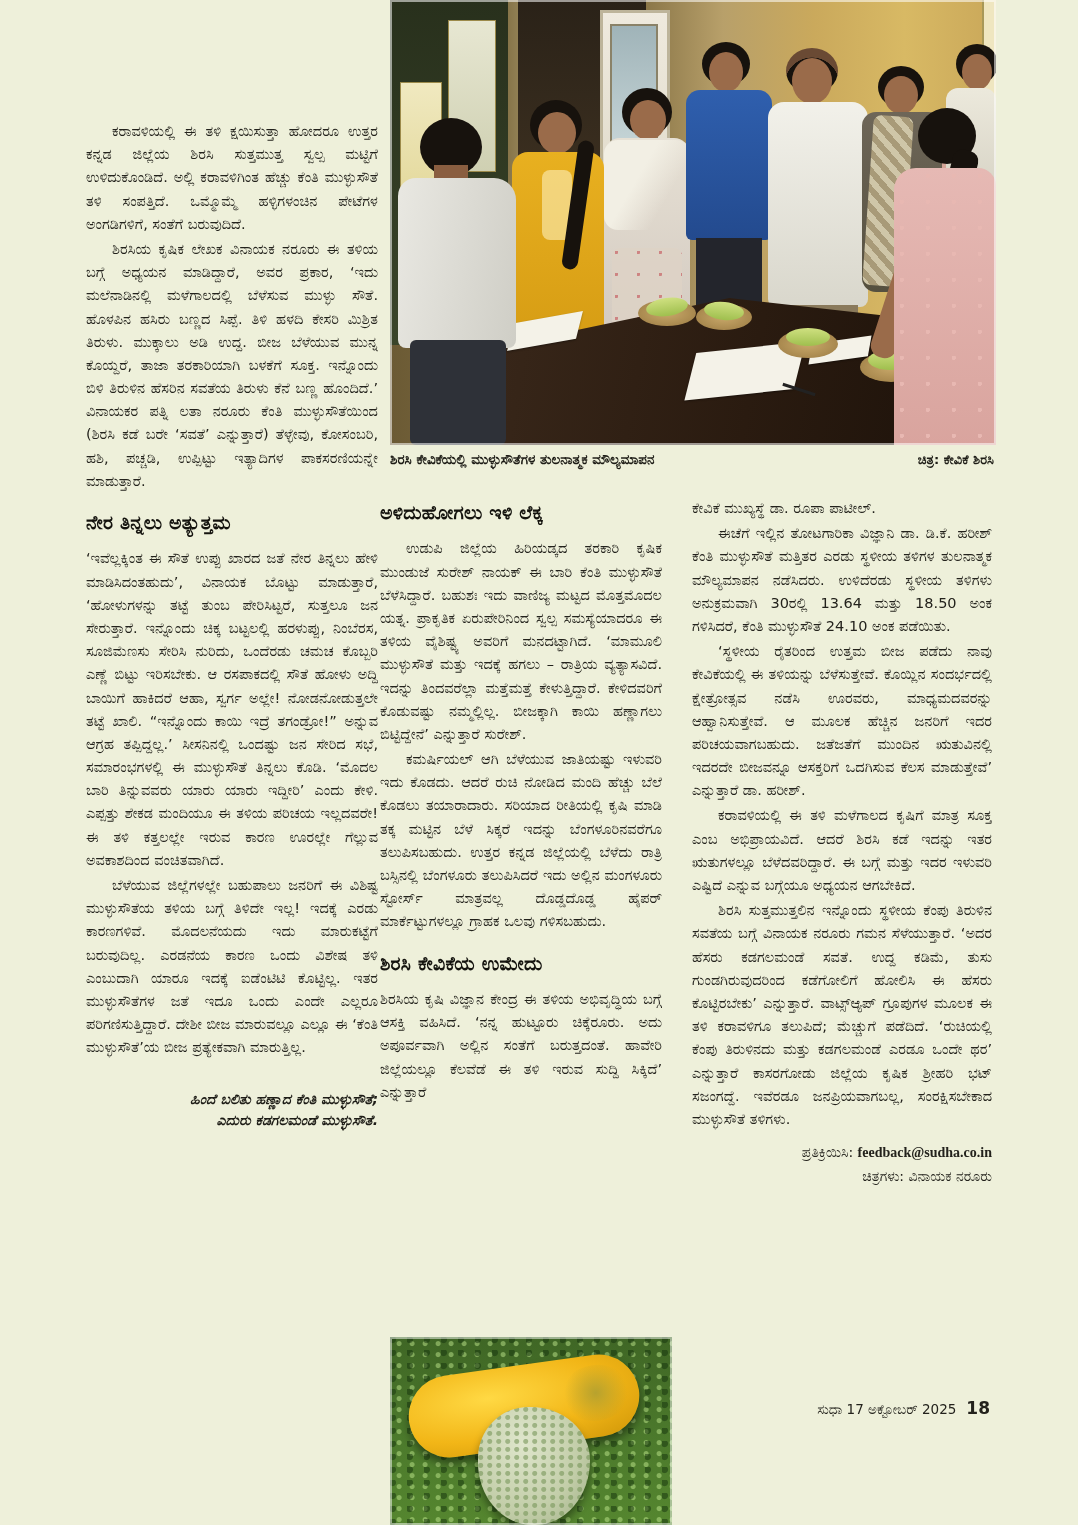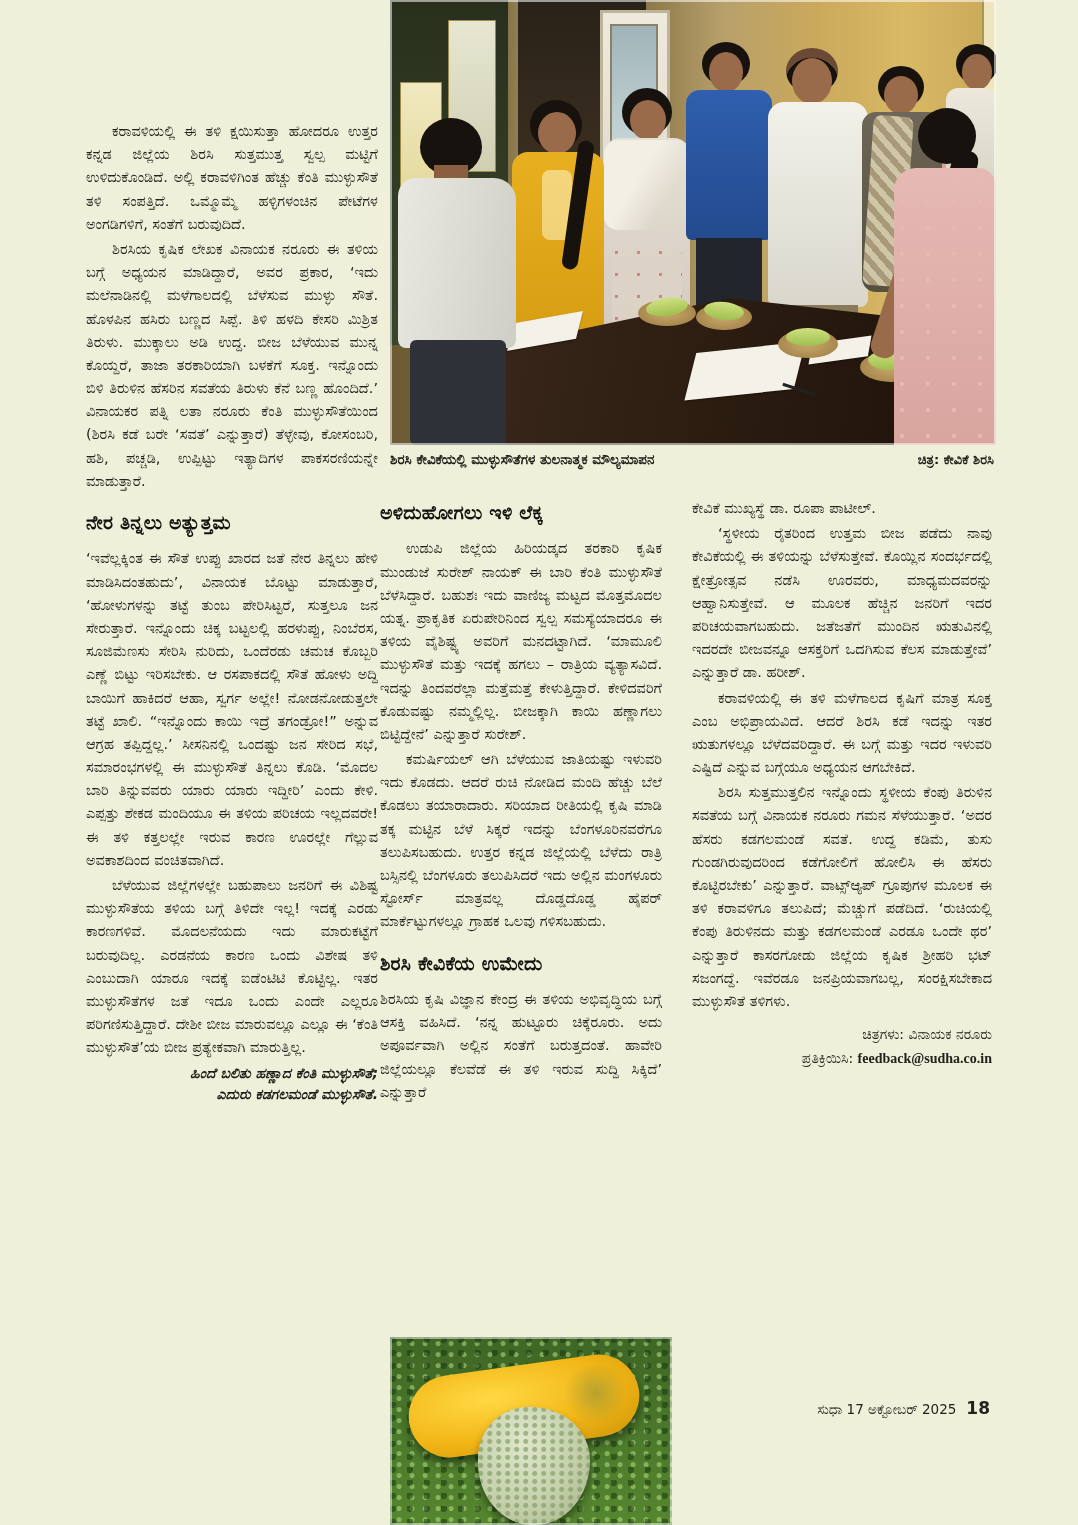--- a/index.html
+++ b/index.html
@@ -14,21 +14,21 @@
   .col p{margin:0 0 2px 0;}
   .col p.indent{text-indent:1.8em;}
   .col-left{left:86px;top:120px;width:292px;height:1202px;}
   .col-mid{left:380px;top:497px;width:282px;height:838px;}
   .col-right{left:692px;top:497px;width:300px;height:862px;}
   h3.sec{
     font-size:19px;font-weight:bold;color:#14130e;margin:14px 0 10px 0;
     text-align:left;letter-spacing:.2px;
   }
   .note{
-    margin-top:3px;text-align:right;font-style:italic;font-weight:bold;
+    margin-top:29px;text-align:right;font-style:italic;font-weight:bold;
     font-size:14px;line-height:1.5;color:#1d1c16;
   }
   .credits{margin-top:10px;text-align:right;font-size:14px;line-height:1.7;}
   .credits .email{font-family:"Liberation Serif","DejaVu Serif",serif;font-weight:bold;}
   .footer{
     position:absolute;right:88px;top:1398px;font-size:13.5px;color:#23221c;
     display:flex;align-items:baseline;gap:10px;
   }
   .footer .pageno{font-weight:bold;font-size:17px;}
   
@@ -244,29 +244,30 @@
   <div class="col col-mid">
     <h3 class="sec" style="margin-top:0">ಅಳಿದುಹೋಗಲು ಇಳಿ ಲೆಕ್ಕ</h3>
     <p class="indent">ಉಡುಪಿ ಜಿಲ್ಲೆಯ ಹಿರಿಯಡ್ಕದ ತರಕಾರಿ ಕೃಷಿಕ ಮುಂಡುಜೆ ಸುರೇಶ್ ನಾಯಕ್ ಈ ಬಾರಿ ಕೆಂತಿ ಮುಳ್ಳುಸೌತೆ ಬೆಳೆಸಿದ್ದಾರೆ. ಬಹುಶಃ ಇದು ವಾಣಿಜ್ಯ ಮಟ್ಟದ ಮೊತ್ತಮೊದಲ ಯತ್ನ. ಪ್ರಾಕೃತಿಕ ಏರುಪೇರಿನಿಂದ ಸ್ವಲ್ಪ ಸಮಸ್ಯೆಯಾದರೂ ಈ ತಳಿಯ ವೈಶಿಷ್ಟ್ಯ ಅವರಿಗೆ ಮನದಟ್ಟಾಗಿದೆ. ‘ಮಾಮೂಲಿ ಮುಳ್ಳುಸೌತೆ ಮತ್ತು ಇದಕ್ಕೆ ಹಗಲು – ರಾತ್ರಿಯ ವ್ಯತ್ಯಾಸವಿದೆ. ಇದನ್ನು ತಿಂದವರೆಲ್ಲಾ ಮತ್ತೆಮತ್ತೆ ಕೇಳುತ್ತಿದ್ದಾರೆ. ಕೇಳಿದವರಿಗೆ ಕೊಡುವಷ್ಟು ನಮ್ಮಲ್ಲಿಲ್ಲ. ಬೀಜಕ್ಕಾಗಿ ಕಾಯಿ ಹಣ್ಣಾಗಲು ಬಿಟ್ಟಿದ್ದೇನೆ’ ಎನ್ನುತ್ತಾರೆ ಸುರೇಶ್.</p>
     <p class="indent">ಕಮರ್ಷಿಯಲ್ ಆಗಿ ಬೆಳೆಯುವ ಜಾತಿಯಷ್ಟು ಇಳುವರಿ ಇದು ಕೊಡದು. ಆದರೆ ರುಚಿ ನೋಡಿದ ಮಂದಿ ಹೆಚ್ಚು ಬೆಲೆ ಕೊಡಲು ತಯಾರಾದಾರು. ಸರಿಯಾದ ರೀತಿಯಲ್ಲಿ ಕೃಷಿ ಮಾಡಿ ತಕ್ಕ ಮಟ್ಟಿನ ಬೆಳೆ ಸಿಕ್ಕರೆ ಇದನ್ನು ಬೆಂಗಳೂರಿನವರೆಗೂ ತಲುಪಿಸಬಹುದು. ಉತ್ತರ ಕನ್ನಡ ಜಿಲ್ಲೆಯಲ್ಲಿ ಬೆಳೆದು ರಾತ್ರಿ ಬಸ್ಸಿನಲ್ಲಿ ಬೆಂಗಳೂರು ತಲುಪಿಸಿದರೆ ಇದು ಅಲ್ಲಿನ ಮಂಗಳೂರು ಸ್ಟೋರ್ಸ್ ಮಾತ್ರವಲ್ಲ ದೊಡ್ಡದೊಡ್ಡ ಹೈಪರ್ ಮಾರ್ಕೆಟ್ಟುಗಳಲ್ಲೂ ಗ್ರಾಹಕ ಒಲವು ಗಳಿಸಬಹುದು.</p>
     <h3 class="sec">ಶಿರಸಿ ಕೇವಿಕೆಯ ಉಮೇದು</h3>
     <p>ಶಿರಸಿಯ ಕೃಷಿ ವಿಜ್ಞಾನ ಕೇಂದ್ರ ಈ ತಳಿಯ ಅಭಿವೃದ್ಧಿಯ ಬಗ್ಗೆ ಆಸಕ್ತಿ ವಹಿಸಿದೆ. ‘ನನ್ನ ಹುಟ್ಟೂರು ಚಿಕ್ಕೆರೂರು. ಅದು ಅಪೂರ್ವವಾಗಿ ಅಲ್ಲಿನ ಸಂತೆಗೆ ಬರುತ್ತದಂತೆ. ಹಾವೇರಿ ಜಿಲ್ಲೆಯಲ್ಲೂ ಕೆಲವೆಡೆ ಈ ತಳಿ ಇರುವ ಸುದ್ದಿ ಸಿಕ್ಕಿದೆ’ ಎನ್ನುತ್ತಾರೆ</p>
   </div>
 
   <div class="col col-right">
     <p>ಕೇವಿಕೆ ಮುಖ್ಯಸ್ಥೆ ಡಾ. ರೂಪಾ ಪಾಟೀಲ್.</p>
+    <p class="indent">ಈಚೆಗೆ ಇಲ್ಲಿನ ತೋಟಗಾರಿಕಾ ವಿಜ್ಞಾನಿ ಡಾ. ಡಿ.ಕೆ. ಹರೀಶ್ ಕೆಂತಿ ಮುಳ್ಳುಸೌತೆ ಮತ್ತಿತರ ಎರಡು ಸ್ಥಳೀಯ ತಳಿಗಳ ತುಲನಾತ್ಮಕ ಮೌಲ್ಯಮಾಪನ ನಡೆಸಿದರು. ಉಳಿದೆರಡು ಸ್ಥಳೀಯ ತಳಿಗಳು ಅನುಕ್ರಮವಾಗಿ 30ರಲ್ಲಿ 13.64 ಮತ್ತು 18.50 ಅಂಕ ಗಳಿಸಿದರೆ, ಕೆಂತಿ ಮುಳ್ಳುಸೌತೆ 24.10 ಅಂಕ ಪಡೆಯಿತು.</p>
     <p class="indent">‘ಸ್ಥಳೀಯ ರೈತರಿಂದ ಉತ್ತಮ ಬೀಜ ಪಡೆದು ನಾವು ಕೇವಿಕೆಯಲ್ಲಿ ಈ ತಳಿಯನ್ನು ಬೆಳೆಸುತ್ತೇವೆ. ಕೊಯ್ಲಿನ ಸಂದರ್ಭದಲ್ಲಿ ಕ್ಷೇತ್ರೋತ್ಸವ ನಡೆಸಿ ಊರವರು, ಮಾಧ್ಯಮದವರನ್ನು ಆಹ್ವಾನಿಸುತ್ತೇವೆ. ಆ ಮೂಲಕ ಹೆಚ್ಚಿನ ಜನರಿಗೆ ಇದರ ಪರಿಚಯವಾಗಬಹುದು. ಜತೆಜತೆಗೆ ಮುಂದಿನ ಋತುವಿನಲ್ಲಿ ಇದರದೇ ಬೀಜವನ್ನೂ ಆಸಕ್ತರಿಗೆ ಒದಗಿಸುವ ಕೆಲಸ ಮಾಡುತ್ತೇವೆ’ ಎನ್ನುತ್ತಾರೆ ಡಾ. ಹರೀಶ್.</p>
     <p class="indent">ಕರಾವಳಿಯಲ್ಲಿ ಈ ತಳಿ ಮಳೆಗಾಲದ ಕೃಷಿಗೆ ಮಾತ್ರ ಸೂಕ್ತ ಎಂಬ ಅಭಿಪ್ರಾಯವಿದೆ. ಆದರೆ ಶಿರಸಿ ಕಡೆ ಇದನ್ನು ಇತರ ಋತುಗಳಲ್ಲೂ ಬೆಳೆದವರಿದ್ದಾರೆ. ಈ ಬಗ್ಗೆ ಮತ್ತು ಇದರ ಇಳುವರಿ ಎಷ್ಟಿದೆ ಎನ್ನುವ ಬಗ್ಗೆಯೂ ಅಧ್ಯಯನ ಆಗಬೇಕಿದೆ.</p>
     <p class="indent">ಶಿರಸಿ ಸುತ್ತಮುತ್ತಲಿನ ಇನ್ನೊಂದು ಸ್ಥಳೀಯ ಕೆಂಪು ತಿರುಳಿನ ಸವತೆಯ ಬಗ್ಗೆ ವಿನಾಯಕ ನರೂರು ಗಮನ ಸೆಳೆಯುತ್ತಾರೆ. ‘ಅದರ ಹೆಸರು ಕಡಗಲಮಂಡೆ ಸವತೆ. ಉದ್ದ ಕಡಿಮೆ, ತುಸು ಗುಂಡಗಿರುವುದರಿಂದ ಕಡೆಗೋಲಿಗೆ ಹೋಲಿಸಿ ಈ ಹೆಸರು ಕೊಟ್ಟಿರಬೇಕು’ ಎನ್ನುತ್ತಾರೆ. ವಾಟ್ಸ್‌ಆ್ಯಪ್ ಗ್ರೂಪುಗಳ ಮೂಲಕ ಈ ತಳಿ ಕರಾವಳಿಗೂ ತಲುಪಿದೆ; ಮೆಚ್ಚುಗೆ ಪಡೆದಿದೆ. ‘ರುಚಿಯಲ್ಲಿ ಕೆಂಪು ತಿರುಳಿನದು ಮತ್ತು ಕಡಗಲಮಂಡೆ ಎರಡೂ ಒಂದೇ ಥರ’ ಎನ್ನುತ್ತಾರೆ ಕಾಸರಗೋಡು ಜಿಲ್ಲೆಯ ಕೃಷಿಕ ಶ್ರೀಹರಿ ಭಟ್ ಸಜಂಗದ್ದೆ. ಇವೆರಡೂ ಜನಪ್ರಿಯವಾಗಬಲ್ಲ, ಸಂರಕ್ಷಿಸಬೇಕಾದ ಮುಳ್ಳುಸೌತೆ ತಳಿಗಳು.</p>
     <div class="credits">
-      <div>ಚಿತ್ರಗಳು: ವಿನಾಯಕ ನರೂರು</div>
       <div>
         <span>ಪ್ರತಿಕ್ರಿಯಿಸಿ:</span>
         <span class="email">feedback@sudha.co.in</span>
       </div>
+      <div>ಚಿತ್ರಗಳು: ವಿನಾಯಕ ನರೂರು</div>
     </div>
   </div>
 
   <div class="photo-bottom">
     <div class="cuke"></div>
     <div class="stone"></div>
   </div>
 
   <div class="footer">
     <span>ಸುಧಾ 17 ಅಕ್ಟೋಬರ್ 2025</span>

